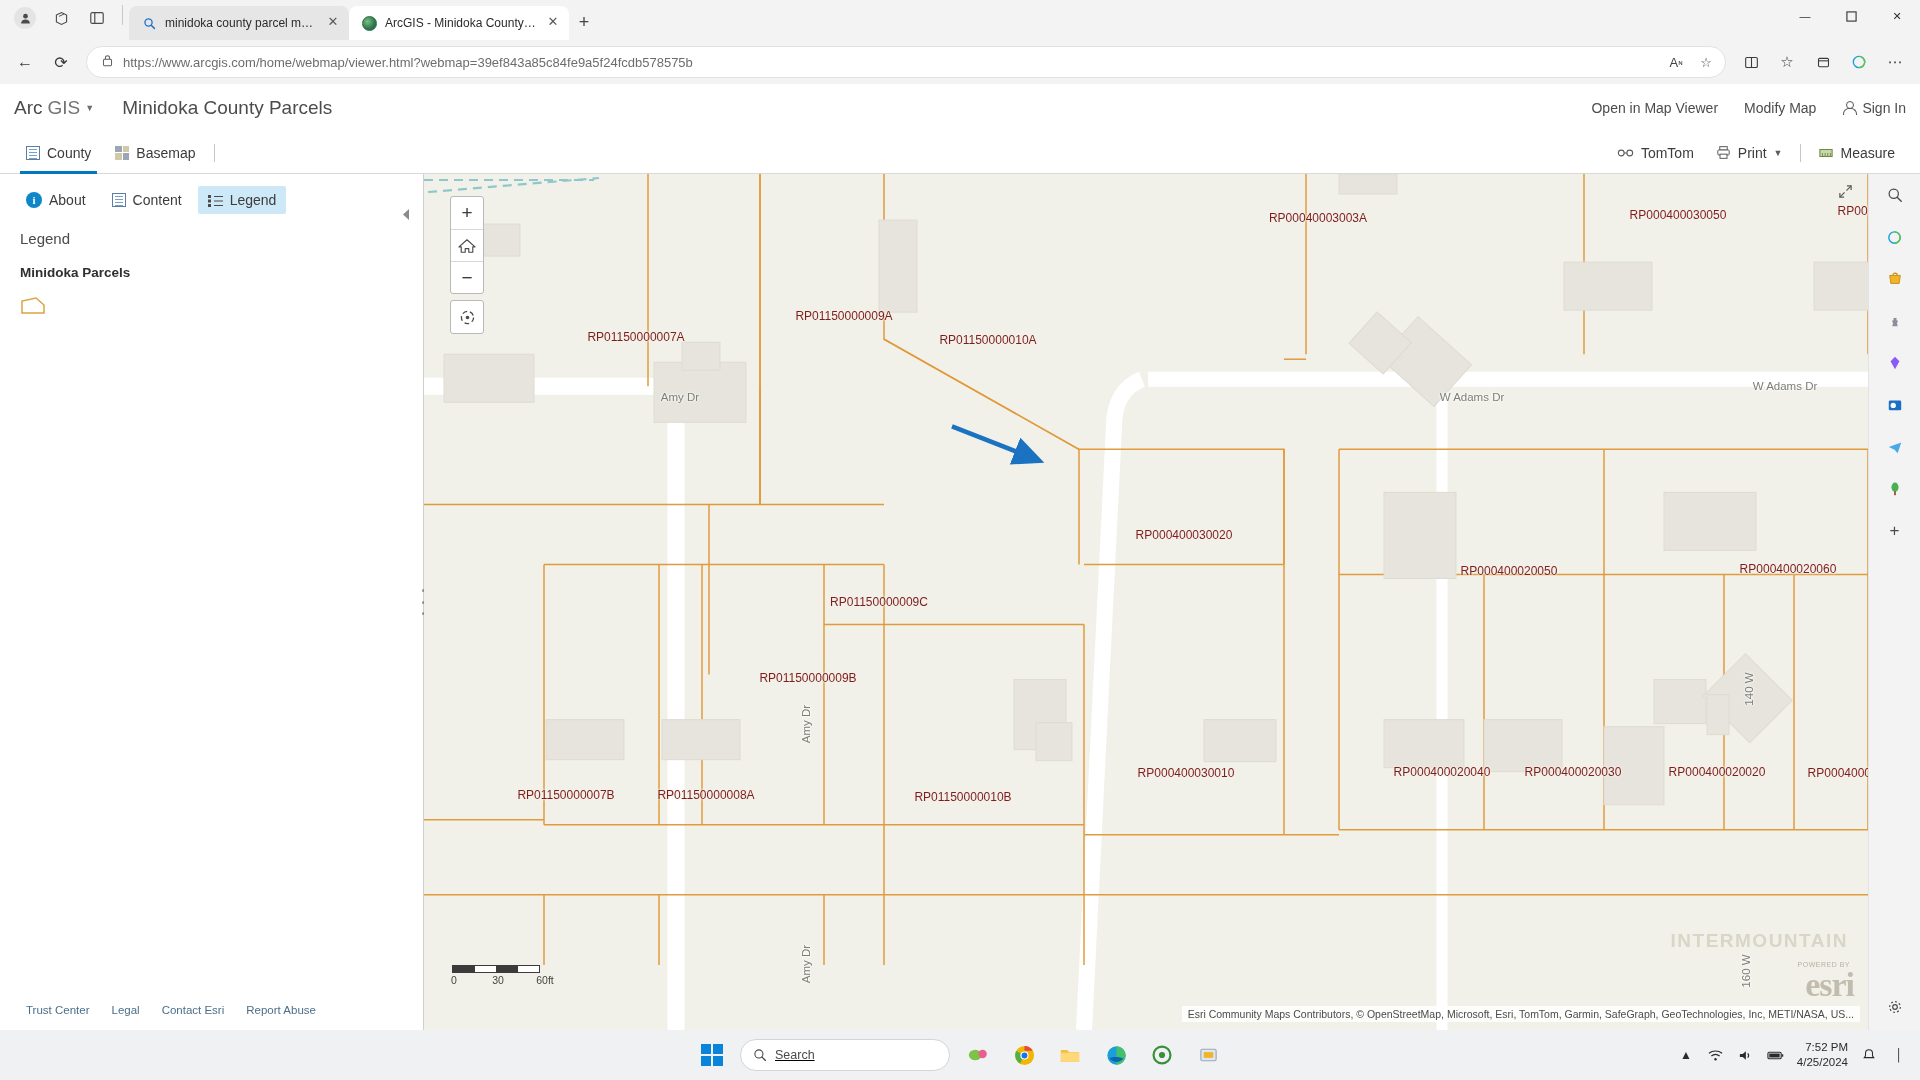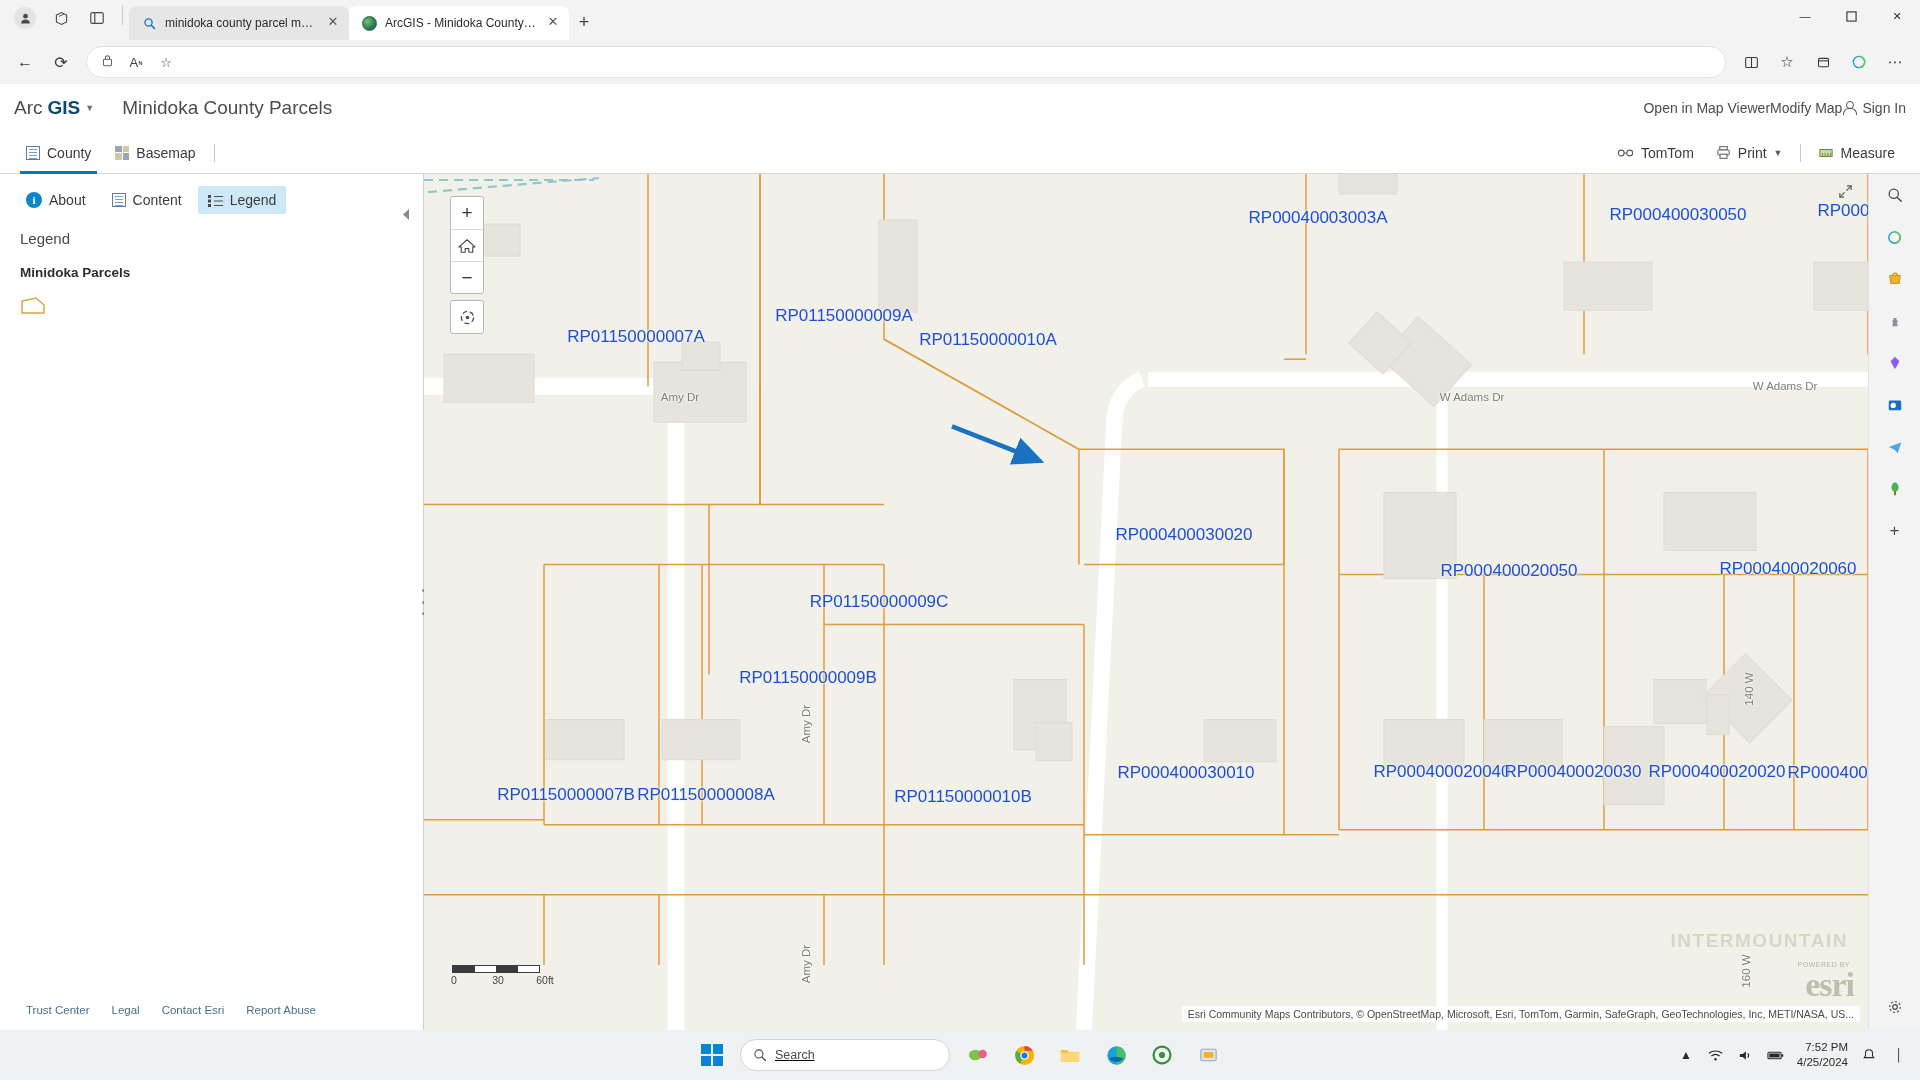--- a/index.html
+++ b/index.html
@@ -68,24 +68,24 @@
 
   
   .app { flex:1; display:flex; flex-direction:column; background:#fff; min-height:0;}
 
   .agheader {
     height: 48px; background:#fff; display:flex; align-items:center;
     padding: 0 14px; flex:none; border-bottom:1px solid #fff;
   }
   .brand { font-size:19px; color:#4a4a4a; display:flex; align-items:center; gap:5px;}
   .brand .arc { font-weight:400; }
-  .brand .gis { font-weight:700; color:#0c4a6e;}
+  .brand .gis { font-weight:400; color:#737373;}
   .caret-dn { font-size:9px; color:#6e6e6e; }
   .maptitle { font-size:19px; color:#4c4c4c; margin-left:28px; font-weight:400;}
-  .agheader-right { margin-left:auto; display:flex; align-items:flex-end; font-size:14px; color:#4c4c4c;}
+  .agheader-right { margin-left:auto; display:flex; align-items:flex-end; gap:26px; font-size:14px; color:#4c4c4c;}
   .agheader-right .item { display:flex; align-items:center; gap:7px; }
   .person-ico { display:inline-block; width:13px; height:14px; position:relative;}
   .person-ico::before{content:"";position:absolute;top:0;left:3.5px;width:6px;height:6px;border:1.3px solid #555;border-radius:50%;}
   .person-ico::after{content:"";position:absolute;bottom:0;left:0.5px;width:12px;height:6px;border:1.3px solid #555;border-bottom:none;border-radius:6px 6px 0 0;}
 
   .agtoolbar {
     height: 42px; background:#fff; display:flex; align-items:center;
     padding: 0 14px; flex:none; border-bottom:1px solid #d9d9d9;
   }
   .lefttabs { display:flex; align-items:center; gap:0; }
@@ -153,21 +153,21 @@
   
   .resizer{ position:absolute; right:-3px; top:50%; transform:translateY(-50%); width:6px;height:26px;
     display:flex;flex-direction:column;justify-content:space-between;align-items:center;}
   .resizer i{display:block;width:3px;height:3px;border-radius:50%;background:#8d8d8d;}
 
   
   .mapwrap { flex:1; position:relative; background:#f2f1e9; overflow:hidden; min-width:0;}
   .mapsvg { position:absolute; inset:0; width:100%; height:100%; display:block;}
 
   .maplabel{
-    position:absolute; font-size:17px; color:#1d4ed8; white-space:nowrap;
+    position:absolute; font-size:12px; color:#7f1d1d; white-space:nowrap;
     font-family:"Liberation Sans", sans-serif; transform:translate(-50%,-50%);
     text-shadow: 0 0 3px #f2f1e9, 0 0 3px #f2f1e9, 0 0 2px #f2f1e9;
   }
   .roadlabel{
     position:absolute; font-size:11.5px; color:#7e7e78; white-space:nowrap;
     transform:translate(-50%,-50%);
     text-shadow: 0 0 3px #fff, 0 0 3px #fff;
   }
   .roadlabel.vert{ transform: translate(-50%,-50%) rotate(-90deg); }
 
@@ -301,20 +301,21 @@
     <div class="navbtn">←</div>
     <div class="navbtn">⟳</div>
 
     <div class="omnibox">
       <span class="lock">
         <svg width="11" height="13" viewBox="0 0 12 14">
           <rect x="1.6" y="5.6" width="8.8" height="7" rx="1.2" fill="none" stroke="#5f5f5f" stroke-width="1.1"></rect>
           <path d="M3.7 5.6V4a2.3 2.3 0 0 1 4.6 0v1.6" fill="none" stroke="#5f5f5f" stroke-width="1.1"></path>
         </svg>
       </span>
+      <span class="url"><span>https://www.arcgis.com/home/webmap/viewer.html?webmap=39ef843a85c84fe9a5f24fcdb578575b</span></span>
       <span class="omni-icons">
         <span class="oi">A<sup style="font-size:8px">ɴ</sup></span>
         <span class="oi">☆</span>
       </span>
     </div>
 
     <div class="toolbar-icons">
       <div class="ti">
         <svg width="15" height="15" viewBox="0 0 18 18">
           <rect x="2" y="3" width="14" height="12" rx="1.6" fill="none" stroke="#3a3a3a" stroke-width="1.3"></rect>

